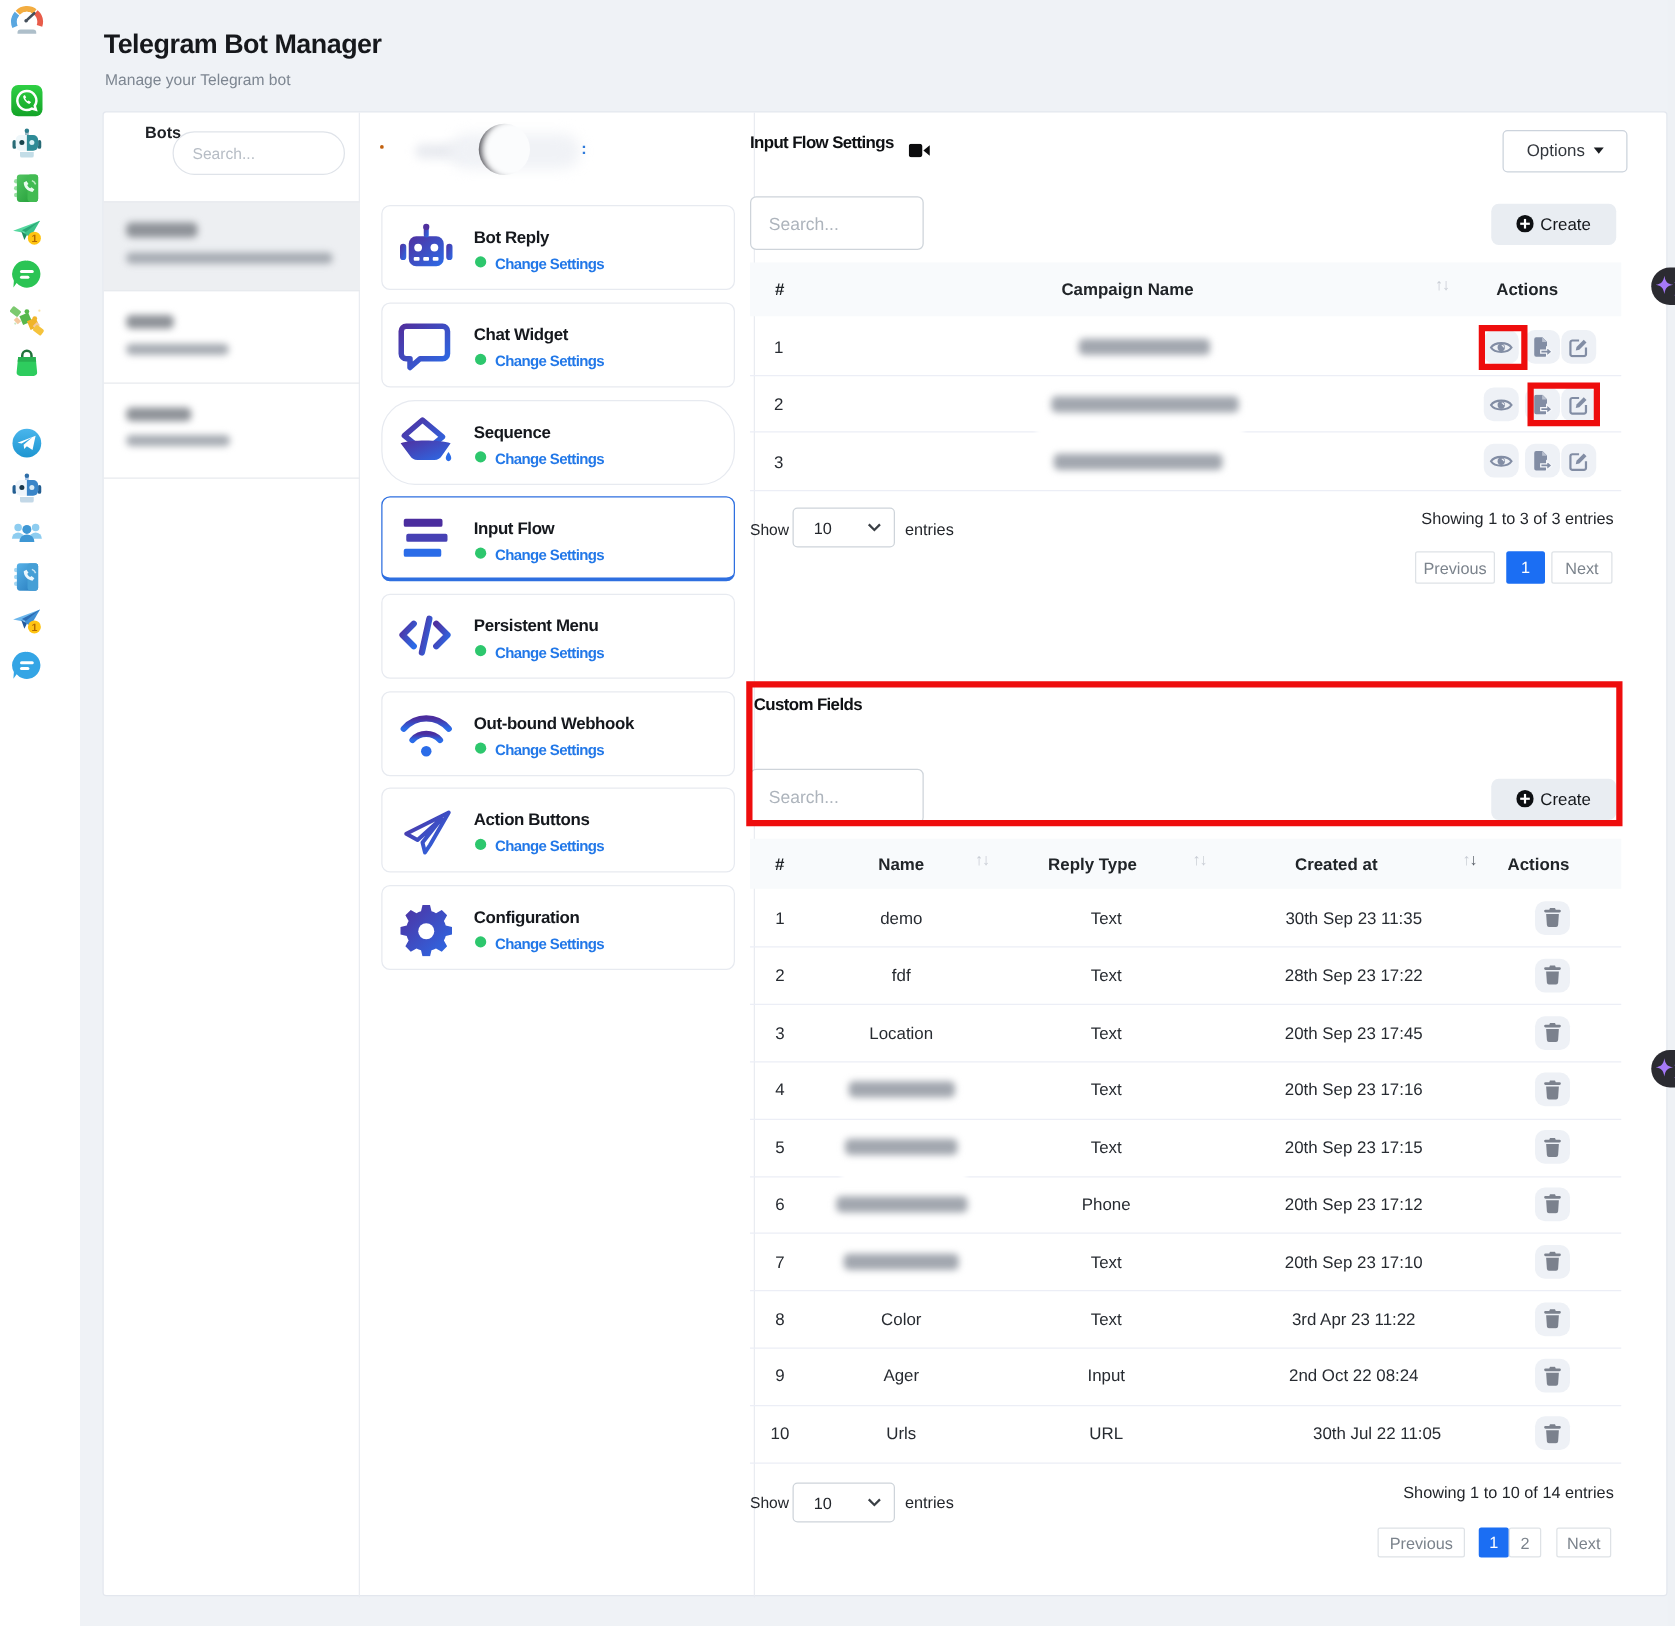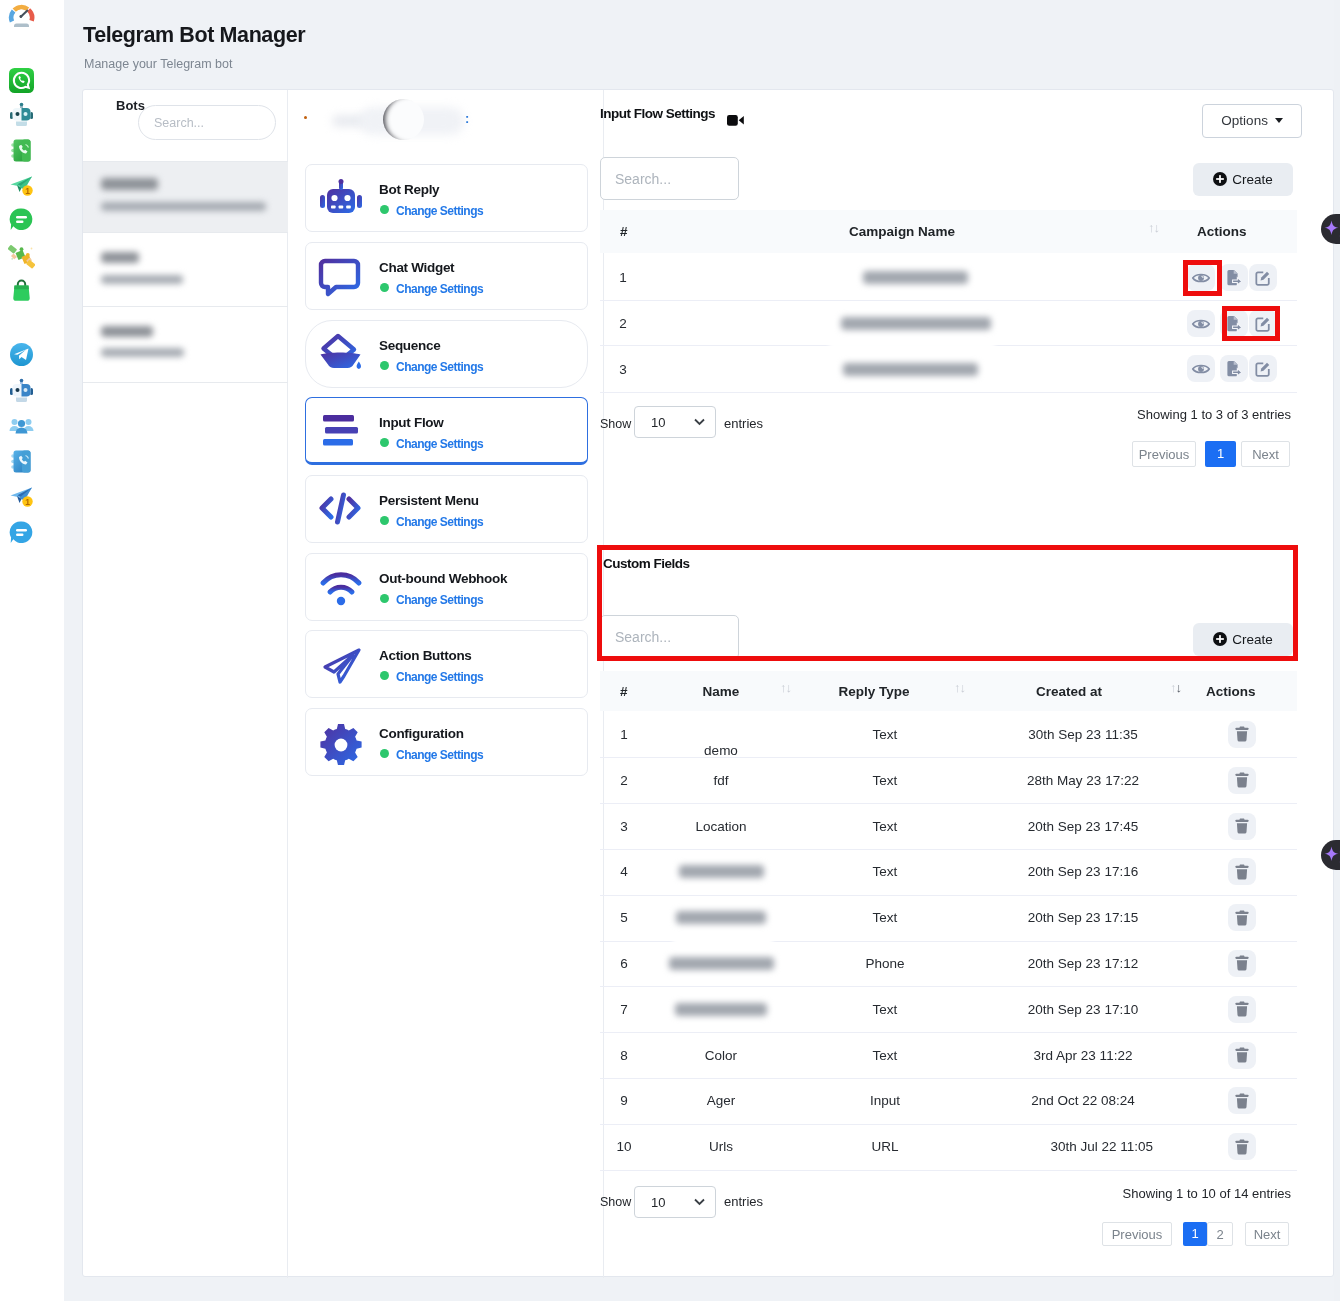--- a/index.html
+++ b/index.html
@@ -439,34 +439,34 @@
     <div class="thead" style="top:581px; height:40px;"></div>
     <div class="th" style="left:33px; top:594px;">#</div>
     <div class="th" style="left:64px; top:594px; width:140px; text-align:center;">Name</div>
     <div class="sortic" style="left:193px; top:590px;">↑↓</div>
     <div class="th" style="left:217px; top:594px; width:140px; text-align:center;">Reply Type</div>
     <div class="sortic" style="left:367px; top:590px;">↑↓</div>
     <div class="th" style="left:412px; top:594px; width:140px; text-align:center;">Created at</div>
     <div class="sortic" style="left:583px; top:590px;"><span>↑</span><span style="color:#565c66;">↓</span></div>
     <div class="th" style="left:619px; top:594px;">Actions</div>
     <div class="td" style="left:26px; top:637.0px; width:22px; text-align:center;">1</div>
-    <div class="td" style="left:64px; top:637.0px; width:140px; text-align:center;margin-top:16px;">demo</div>
+    <div class="td" style="left:64px; top:637.0px; width:140px; text-align:center;">demo</div>
     <div class="td" style="left:228px; top:637.0px; width:140px; text-align:center;">Text</div>
     <div class="td" style="left:426px; top:637.0px; width:140px; text-align:center;">30th Sep 23 11:35</div>
     <div class="abtn" style="left:641px; top:630.9px;">
         <svg width="14" height="16" viewBox="0 0 14 16">
           <path d="M5 0.4 h4 l0.6 1.3 h3 a0.9 0.9 0 0 1 0 2.2 h-11.2 a0.9 0.9 0 0 1 0 -2.2 h3 z" fill="#7b818d"></path>
           <path d="M1.9 5.2 h10.2 l-0.6 8.8 a1.7 1.7 0 0 1 -1.7 1.5 h-5.6 a1.7 1.7 0 0 1 -1.7 -1.5 z" fill="#7b818d"></path>
         </svg>
       </div>
     <div class="rowsep" style="top:667.3px;"></div>
     <div class="td" style="left:26px; top:682.8px; width:22px; text-align:center;">2</div>
     <div class="td" style="left:64px; top:682.8px; width:140px; text-align:center;">fdf</div>
     <div class="td" style="left:228px; top:682.8px; width:140px; text-align:center;">Text</div>
-    <div class="td" style="left:426px; top:682.8px; width:140px; text-align:center;">28th May 23 17:22</div>
+    <div class="td" style="left:426px; top:682.8px; width:140px; text-align:center;">28th Sep 23 17:22</div>
     <div class="abtn" style="left:641px; top:676.7px;">
         <svg width="14" height="16" viewBox="0 0 14 16">
           <path d="M5 0.4 h4 l0.6 1.3 h3 a0.9 0.9 0 0 1 0 2.2 h-11.2 a0.9 0.9 0 0 1 0 -2.2 h3 z" fill="#7b818d"></path>
           <path d="M1.9 5.2 h10.2 l-0.6 8.8 a1.7 1.7 0 0 1 -1.7 1.5 h-5.6 a1.7 1.7 0 0 1 -1.7 -1.5 z" fill="#7b818d"></path>
         </svg>
       </div>
     <div class="rowsep" style="top:713.1px;"></div>
     <div class="td" style="left:26px; top:728.6px; width:22px; text-align:center;">3</div>
     <div class="td" style="left:64px; top:728.6px; width:140px; text-align:center;">Location</div>
     <div class="td" style="left:228px; top:728.6px; width:140px; text-align:center;">Text</div>

